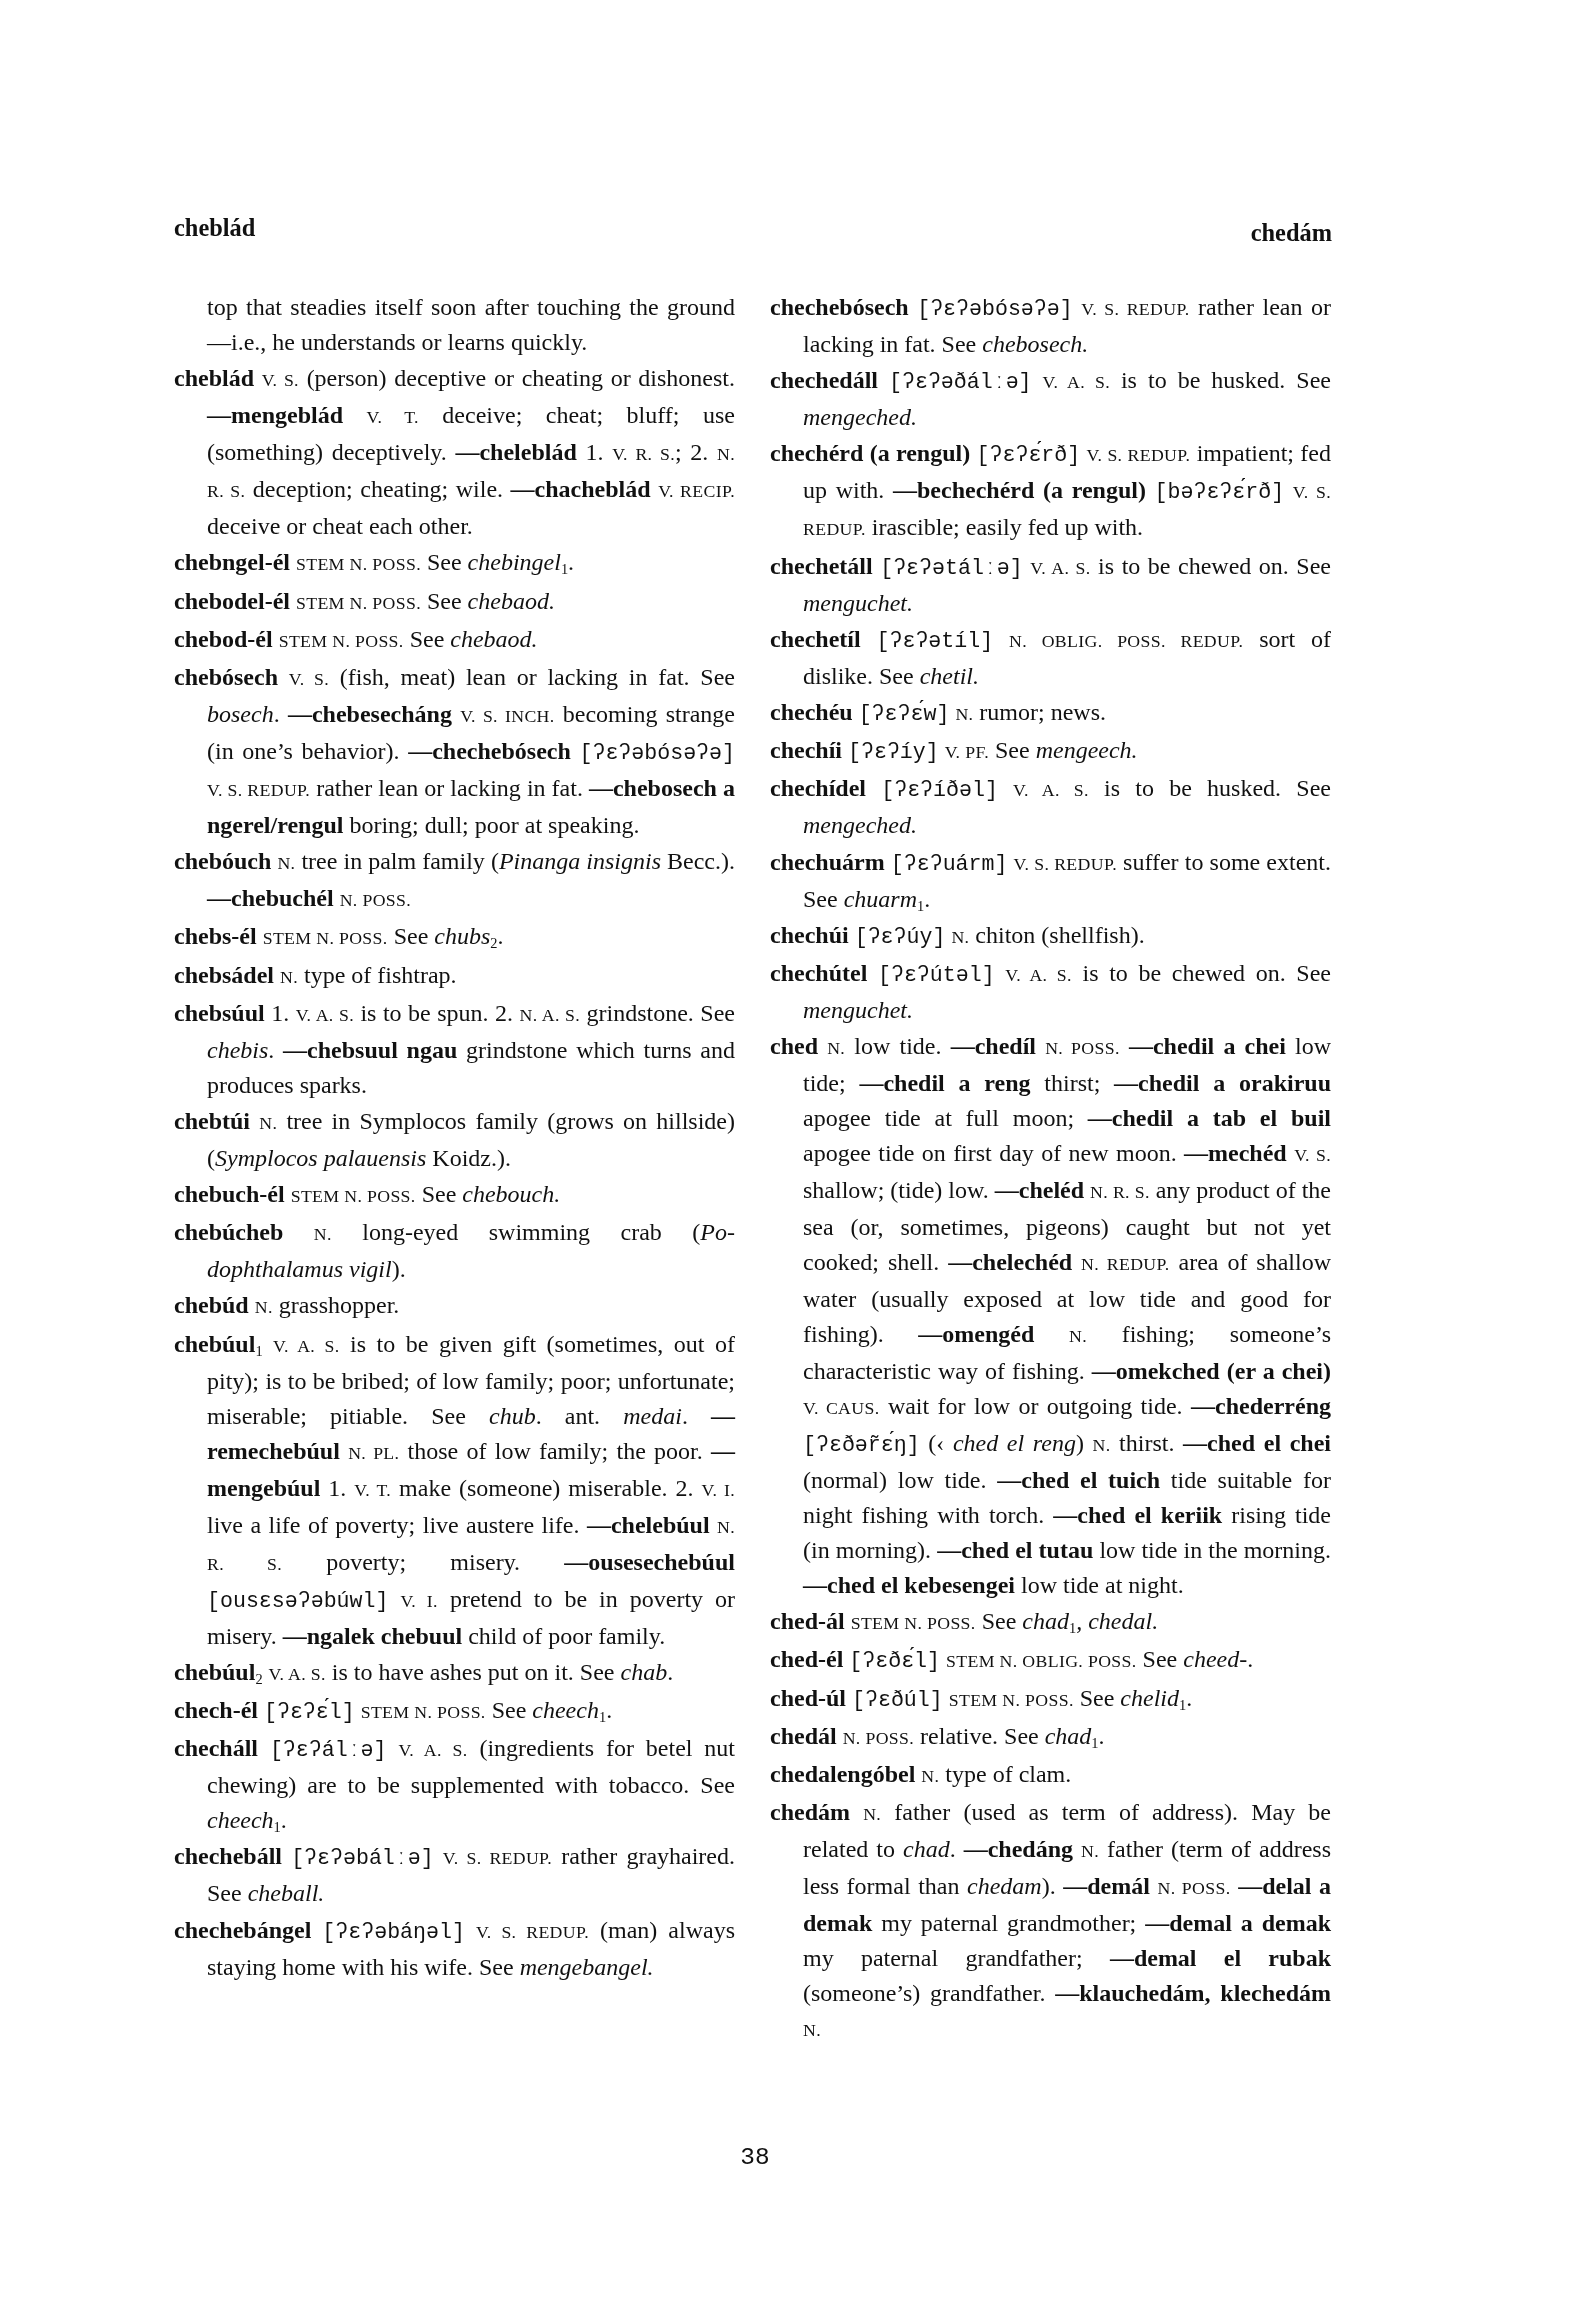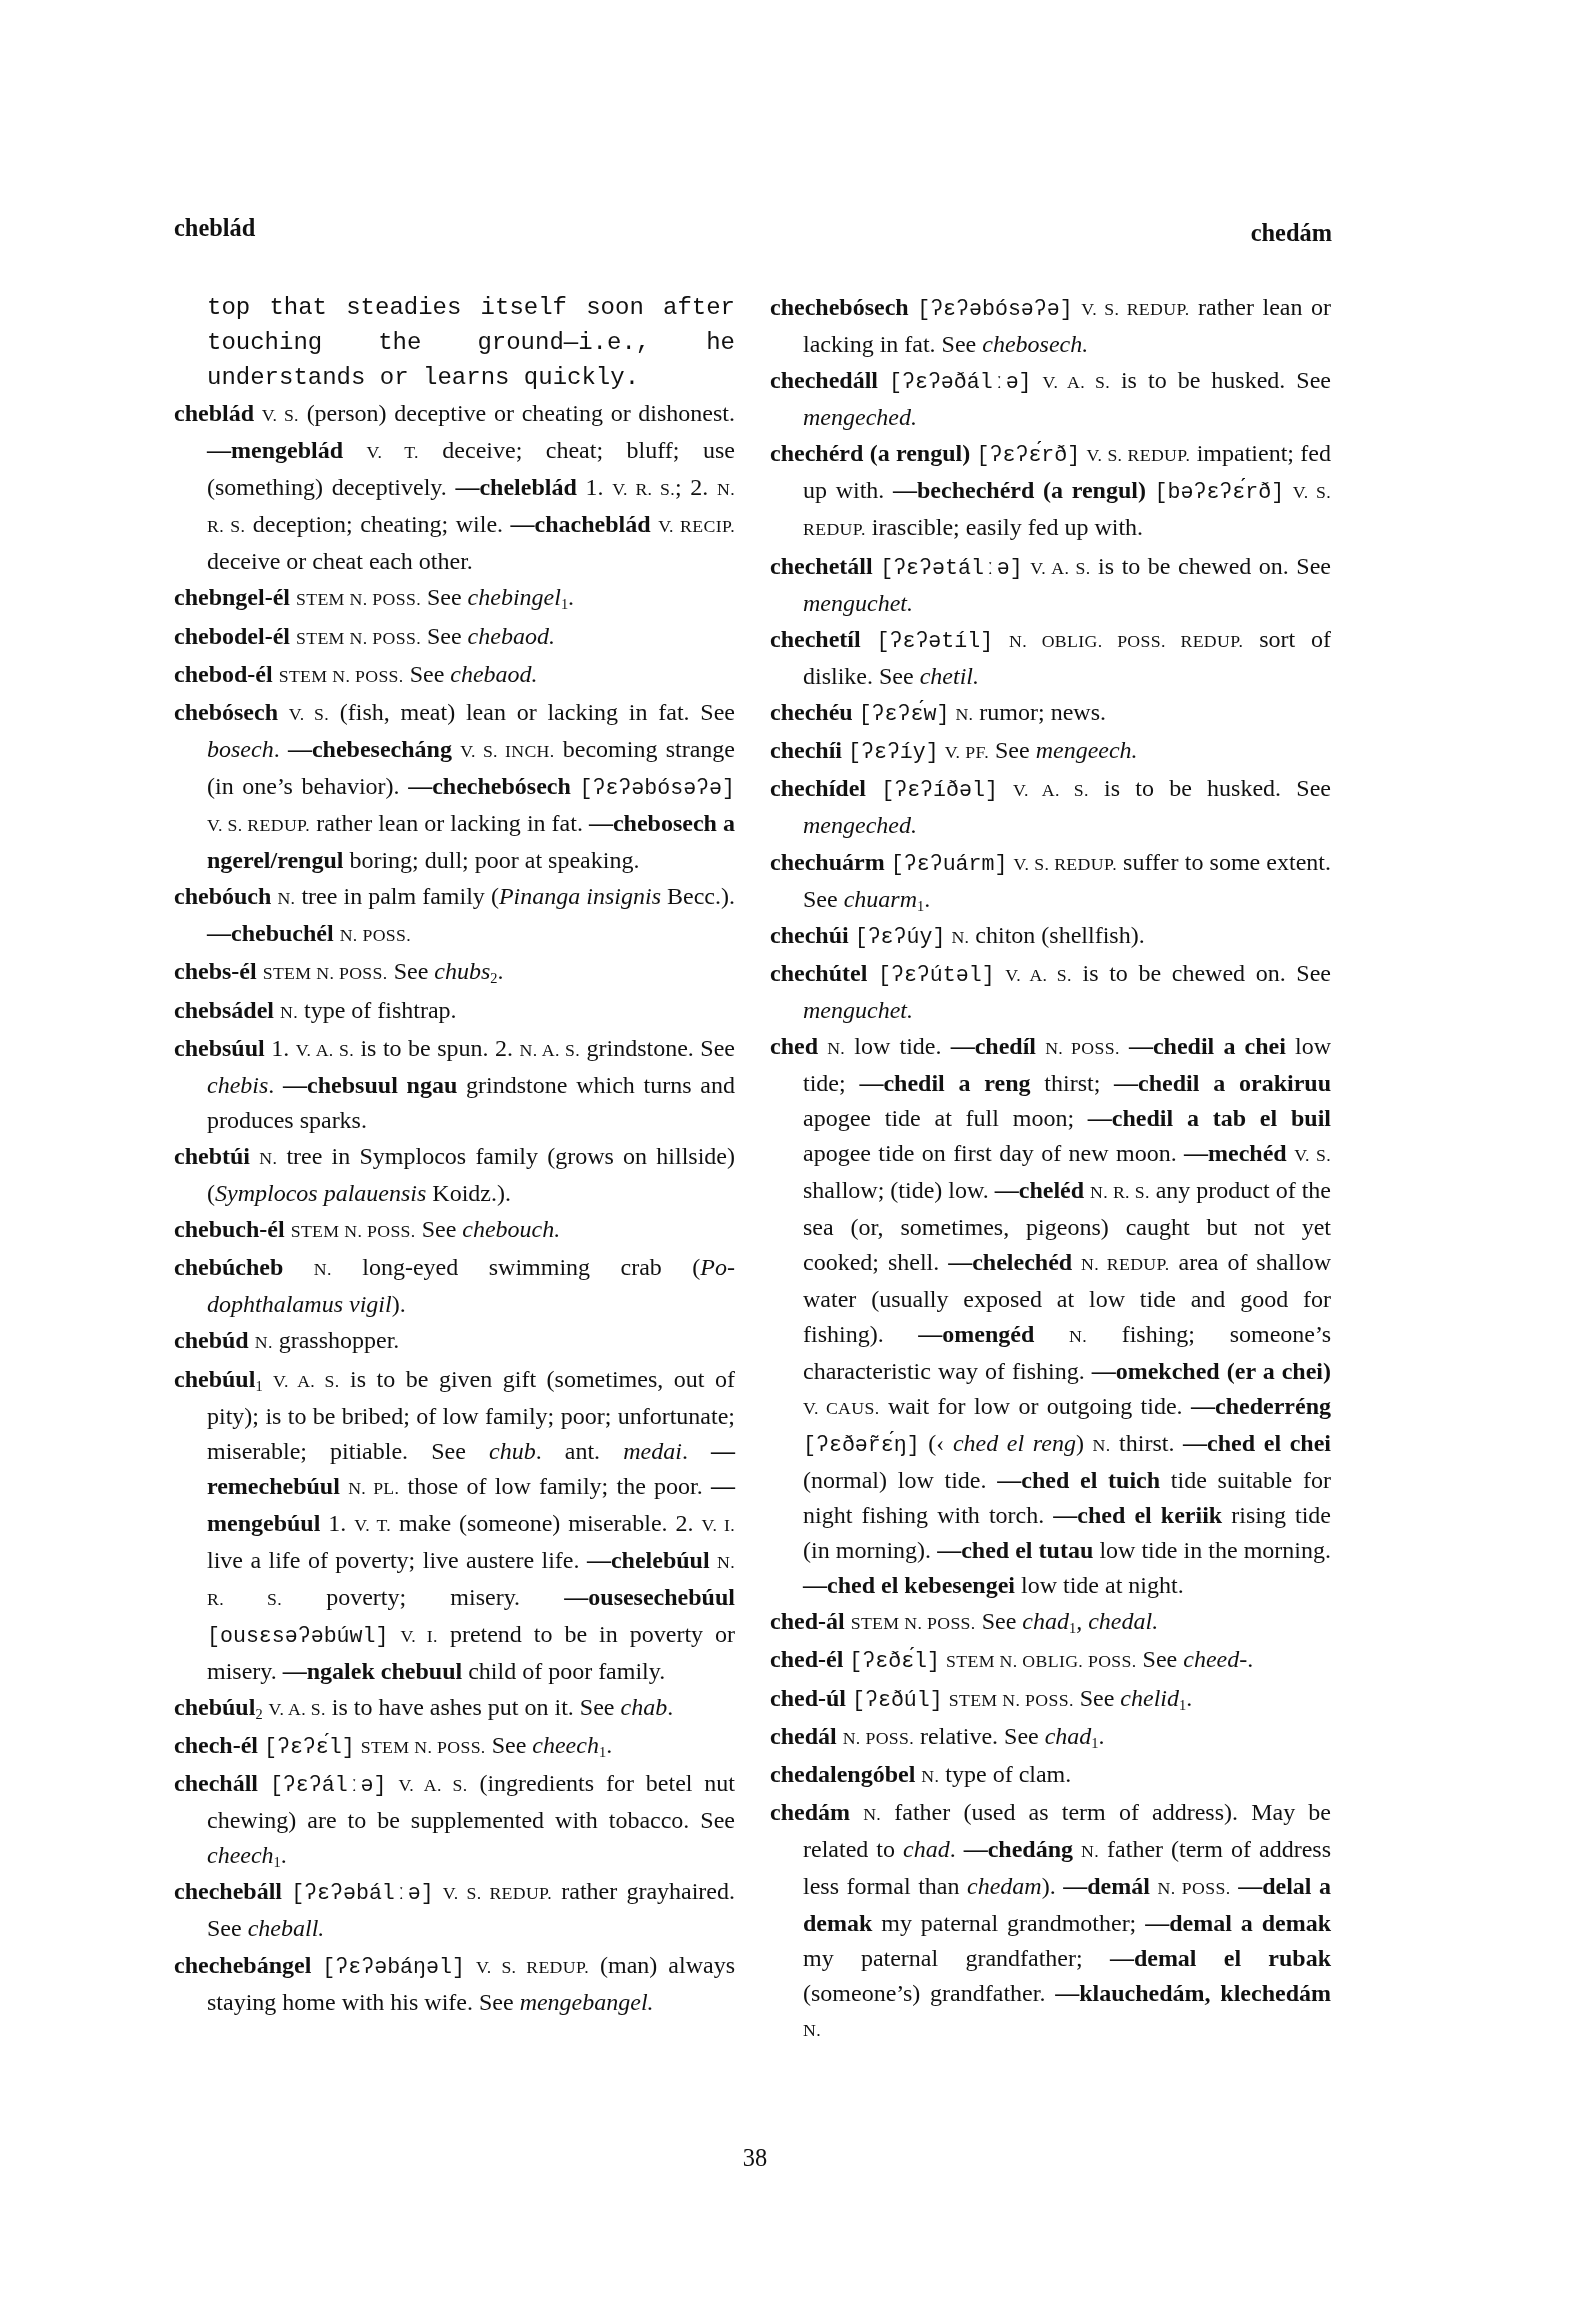--- a/index.html
+++ b/index.html
@@ -6,27 +6,27 @@
   body { width: 1587px; height: 2319px; position: relative; overflow: hidden;
          font-family: "Liberation Serif", "DejaVu Serif", serif; color: #111; }
   .page { position: absolute; left: 0; top: 0; width: 1587px; height: 2319px; }
   .running-head { position: absolute; top: 213px; font-weight: bold; font-size: 24.4px; line-height: 29px; }
   .running-head.left { left: 174px; }
   .running-head.right { left: 770px; width: 562px; text-align: right; top: 218px; }
   .column { position: absolute; top: 290px; width: 561px; font-size: 24px; line-height: 35px; }
   .column.left { left: 174px; }
   .column.right { left: 770px; }
   .entry { margin: 0 0 1.2px 0; padding-left: 33px; text-indent: -33px; text-align: justify; hyphens: manual; }
-  .entry.continued { text-indent: 0; font-family: Liberation Mono, monospace; }
+  .entry.continued { text-indent: 0; }
   .b { font-weight: bold; }
   .i { font-style: italic; }
   .sc { font-size: 0.74em; letter-spacing: 0.02em; }
   .ipa { font-family: Liberation Mono, monospace; font-size: 0.9em; }
   sub { font-size: 0.6em; line-height: 0; vertical-align: -0.25em; }
-  .page-number { position: absolute; top: 2144px; left: 0; width: 1510px; text-align: center; font-size: 24.4px; }
+  .page-number { position: absolute; top: 2144px; left: 0; width: 1510px; text-align: center; font-size: 24.4px; font-family: Liberation Mono, monospace; }
 </style>
 </head>
 <body>
 
 <div class="page">
   <div class="running-head left">cheblád</div>
   <div class="running-head right">chedám</div>
 
   <div class="column left">
       <p class="entry continued"><span>top that steadies itself soon after touching the ground—i.e., he understands or learns quickly.</span></p>

